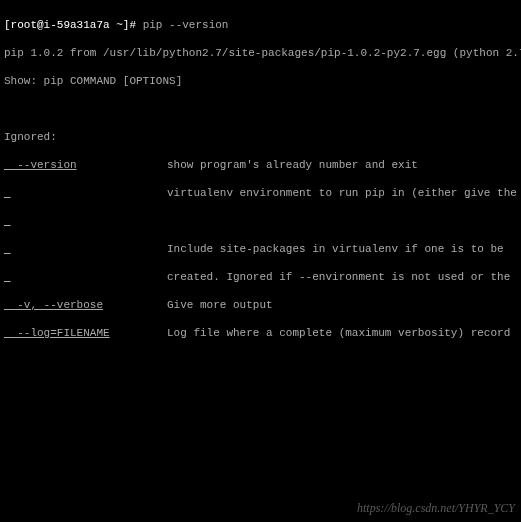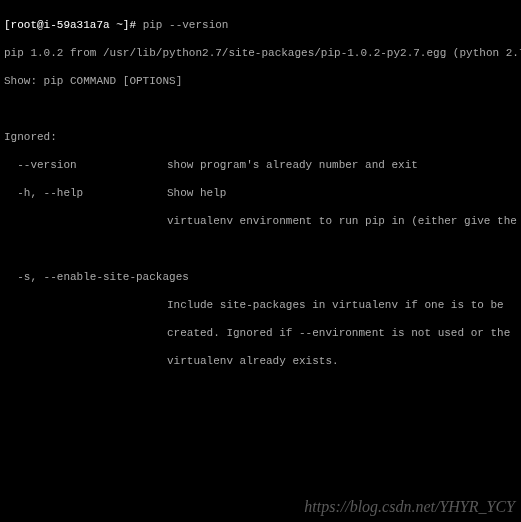--- a/index.html
+++ b/index.html
@@ -21,42 +21,41 @@
   }
   .prompt { color: #fff; text-align: center; }
   .cmd { color: #aaa; }
   .watermark {
     position: absolute;
     right: 6px;
     bottom: 6px;
     color: #5a5a5a;
     font-style: italic;
     font-family: Georgia, serif;
-    font-size: 16px;
+    font-size: 12px;
     pointer-events: none;
   }
-  .col1 { display: inline-block; width: 163px; vertical-align: top; }
+  .col1 { display: inline-block; width: 163px; vertical-align: top; text-decoration: underline; }
 </style>
 </head>
 <body>
 
 <div class="terminal">
 <div><span class="prompt">[root@i-59a31a7a ~]# </span><span class="cmd">pip --version</span></div>
 <div>pip 1.0.2 from /usr/lib/python2.7/site-packages/pip-1.0.2-py2.7.egg (python 2.7)</div>
 <div>Show: pip COMMAND [OPTIONS]</div>
 <div> </div>
 <div>Ignored:</div>
 <div><span class="col1">  --version</span><span>show program's already number and exit</span></div>
-<div><span class="col1">  -h, --help</span><span>Show help</span></div>
 <div><span class="col1"> </span><span>virtualenv environment to run pip in (either give the</span></div>
 <div><span class="col1"> </span></div>
-<div>  -s, --enable-site-packages</div>
 <div><span class="col1"> </span><span>Include site-packages in virtualenv if one is to be</span></div>
 <div><span class="col1"> </span><span>created. Ignored if --environment is not used or the</span></div>
-<div><span class="col1"> </span><span>virtualenv already exists.</span></div>
+<div><span class="col1">  -v, --verbose</span><span>Give more output</span></div>
+<div><span class="col1">  --log=FILENAME</span><span>Log file where a complete (maximum verbosity) record</span></div>
 
 
 
 
 
 
 
 
 
 

